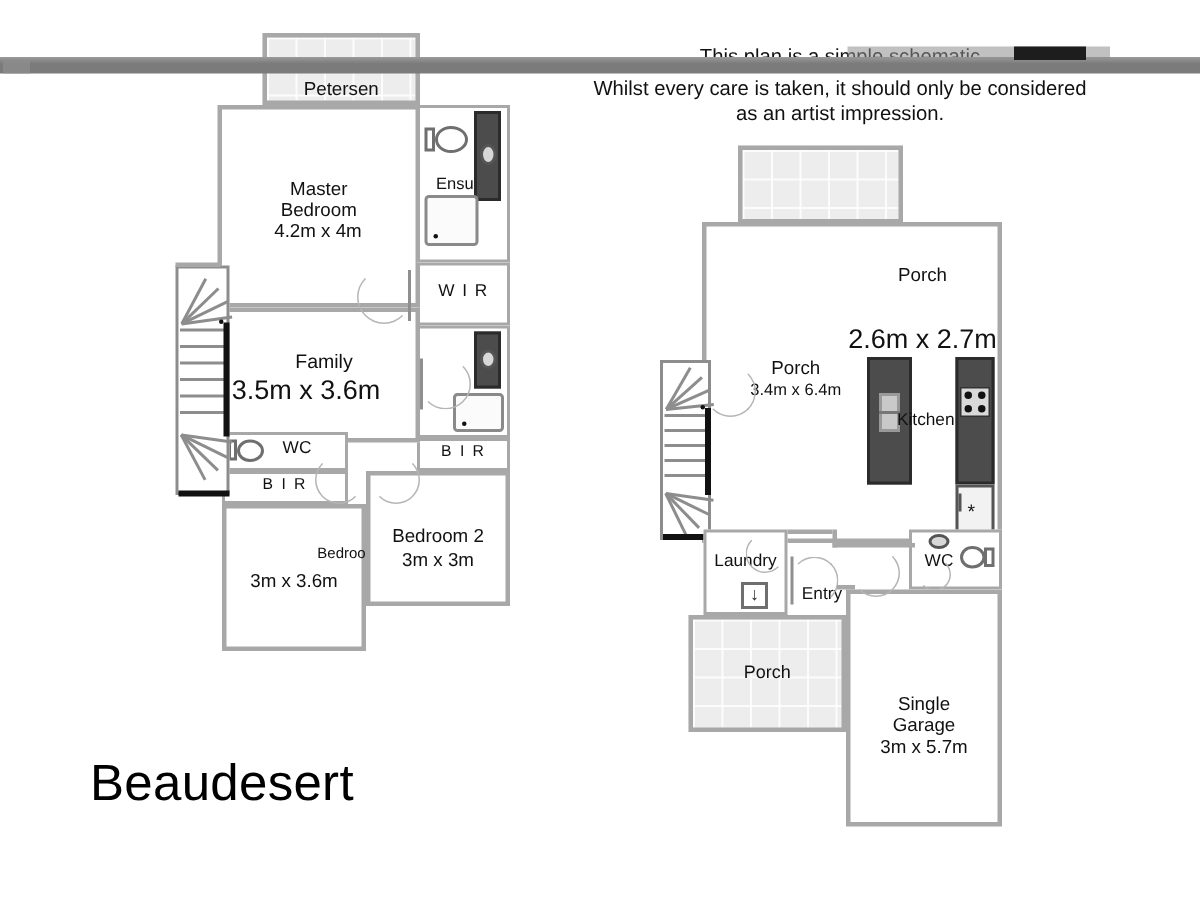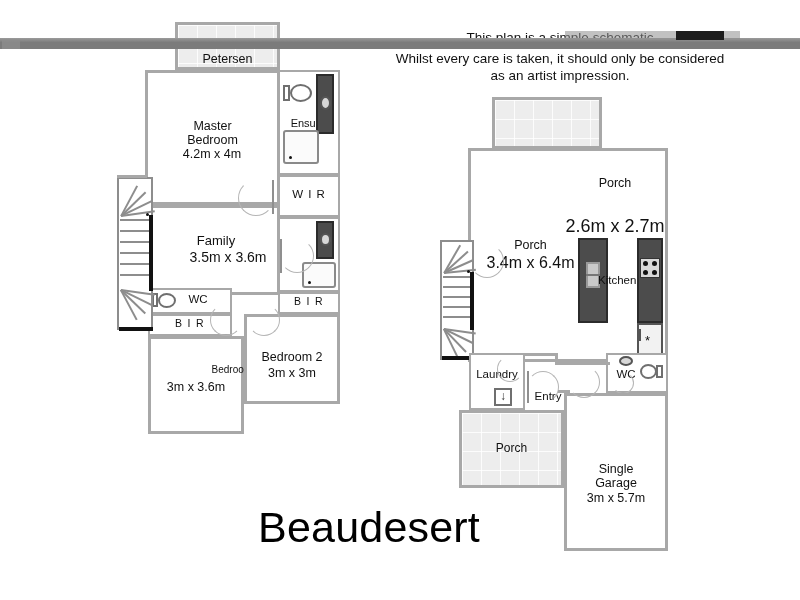--- a/index.html
+++ b/index.html
@@ -84,21 +84,21 @@
   <div class="door-leaf" style="left:280px;top:239px;width:2px;height:34px;"></div>
 
   <div class="room thin" style="left:258px;top:217px;width:22px;height:33px;"></div>
   <div class="lbl" style="left:258px;top:226px;width:22px;font-size:11.5px;">L</div>
 
   <div class="room thin" style="left:278px;top:292px;width:62px;height:22px;"></div>
   <div class="lbl" style="left:278px;top:296px;width:62px;font-size:10.5px;letter-spacing:1.3px;">B I R</div>
 
   <div class="room" style="left:145px;top:205px;width:135px;height:90px;"></div>
   <div class="lbl" style="left:152px;top:234px;width:128px;font-size:13px;">Family</div>
-  <div class="lbl" style="left:164px;top:250px;width:128px;font-size:14px;">3.5m x 3.6m</div>
+  <div class="lbl" style="left:140px;top:250px;width:128px;font-size:18px;">3.5m x 3.6m</div>
 
   <div class="door-arc" style="left:238px;top:180px;width:36px;height:36px;border-color:transparent transparent #b5b5b5 #b5b5b5;"></div>
   <div class="door-leaf" style="left:272px;top:180px;width:2px;height:34px;"></div>
 
   <div class="room thin" style="left:148px;top:288px;width:84px;height:26px;"></div>
   <div class="lbl" style="left:170px;top:293px;width:56px;font-size:11.5px;">WC</div>
   <div class="toilet-cist" style="left:152px;top:293px;width:6px;height:14px;"></div>
   <div class="toilet-bowl" style="left:158px;top:293px;width:18px;height:15px;"></div>
 
   <div class="room thin" style="left:148px;top:314px;width:84px;height:22px;"></div>
@@ -137,21 +137,21 @@
   <div class="wallfill" style="left:117px;top:175px;width:30px;height:3px;"></div>
 
   <div class="tiled" style="left:492px;top:97px;width:110px;height:52px;"></div>
 
   <div class="room" style="left:468px;top:148px;width:200px;height:214px;"></div>
 
   <div class="lbl" style="left:560px;top:176px;width:110px;font-size:12.5px;">Porch</div>
   <div class="lbl" style="left:560px;top:192px;width:110px;font-size:18px;margin-top:24px;">2.6m x 2.7m</div>
 
   <div class="lbl" style="left:478px;top:238px;width:105px;font-size:12.5px;">Porch</div>
-  <div class="lbl" style="left:478px;top:254px;width:105px;font-size:16px;">3.4m x 6.4m</div>
+  <div class="lbl" style="left:478px;top:254px;width:105px;font-size:11px;">3.4m x 6.4m</div>
 
   <div class="darkbench" style="left:578px;top:238px;width:30px;height:85px;"></div>
   <div class="fixture" style="left:586px;top:262px;width:14px;height:26px;background:#c9c9c9;border-color:#999;"></div>
   <div class="innerline" style="left:586px;top:274px;width:14px;height:1.5px;background:#777;"></div>
   <div class="lbl" style="left:598px;top:274px;width:50px;font-size:11.5px;text-align:left;">Kitchen</div>
 
   <div class="darkbench" style="left:637px;top:238px;width:26px;height:85px;"></div>
   <div class="cooktop" style="left:640px;top:258px;width:20px;height:20px;"></div>
   <div class="burner" style="left:643px;top:261px;width:5px;height:5px;"></div>
   <div class="burner" style="left:652px;top:261px;width:5px;height:5px;"></div>
@@ -215,15 +215,15 @@
 
   <div class="notice" style="left:300px;top:30px;width:520px;font-size:13.5px;">This plan is a simple schematic</div>
   <div class="notice" style="left:310px;top:51px;width:500px;font-size:13.5px;">Whilst every care is taken, it should only be considered</div>
   <div class="notice" style="left:310px;top:68px;width:500px;font-size:13.5px;">as an artist impression.</div>
 
   <div class="graybar fade" style="left:0px;top:38px;width:800px;height:11px;"></div>
   <div class="noise" style="left:565px;top:31px;width:175px;height:8px;"></div>
   <div class="darkblock" style="left:676px;top:31px;width:48px;height:9px;"></div>
   <div class="noise" style="left:2px;top:40px;width:18px;height:9px;opacity:.75;"></div>
 
-  <div class="address" style="left:60px;top:505px;width:420px;text-align:right;font-size:43px;line-height:1.04;">Beaudesert</div>
+  <div class="address" style="left:60px;top:505px;width:420px;text-align:left;font-size:34px;line-height:1.04;">Beaudesert</div>
 
 </div>
 
 </body></html>

